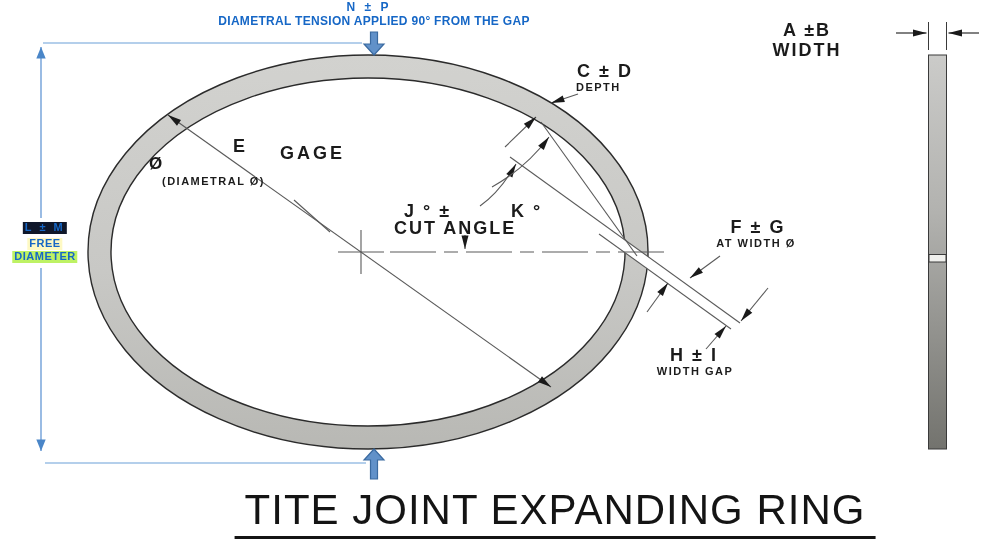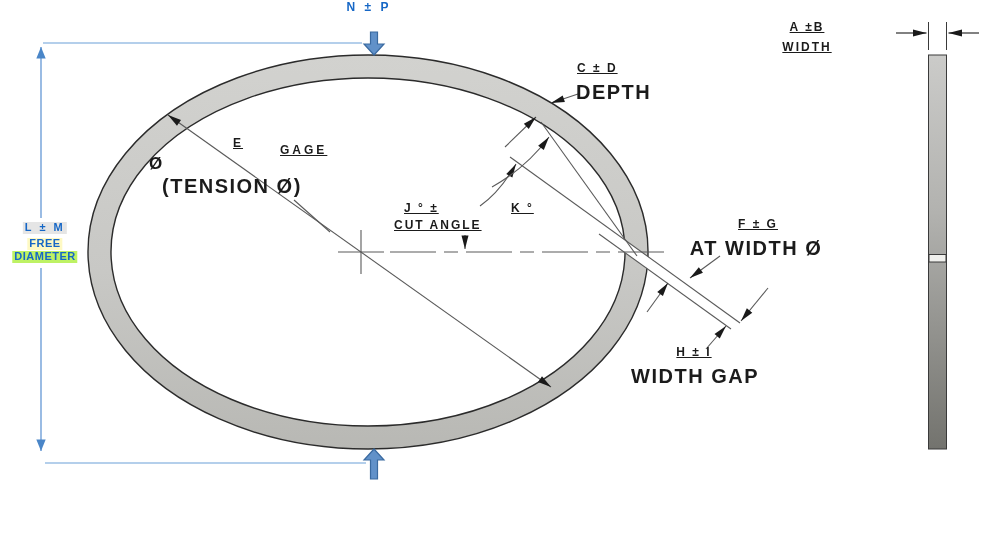--- a/index.html
+++ b/index.html
@@ -7,22 +7,22 @@
     position:relative;width:1001px;height:555px;background:#ffffff;overflow:hidden;
     font-family:"Liberation Sans",sans-serif;
   }
   #drawing{position:absolute;left:0;top:0;}
   .lbl{
     position:absolute;font-family:"Liberation Sans",sans-serif;font-weight:bold;
     color:#1b1b1b;white-space:nowrap;line-height:1.05;
   }
   .ctr{transform:translateX(-50%);}
   .blue{color:#1667c6;}
-  .sz16{font-size:12px;letter-spacing:2px;text-decoration:underline;}
-  .sz16n{font-size:20px;letter-spacing:1.5px;}
+  .sz16{font-size:18px;letter-spacing:2px;}
+  .sz16n{font-size:11px;letter-spacing:1.5px;}
   .sz17{font-size:17px;letter-spacing:1px;}
   .sz12{font-size:12px;letter-spacing:0.3px;}
   .sz12w{font-size:12px;letter-spacing:3px;}
   .sz11{font-size:11px;letter-spacing:0.5px;}
   .sz11w{font-size:11px;letter-spacing:2.5px;}
   #title{
     position:absolute;left:555px;top:486px;transform:translateX(-50%);
     font-size:42px;font-weight:normal;letter-spacing:1px;color:#141414;
     padding:0 10px 2px 10px;border-bottom:3px solid #141414;white-space:nowrap;
     font-family:"Liberation Sans",sans-serif;
@@ -110,39 +110,41 @@
 
       <line x1="928.5" y1="22" x2="928.5" y2="50" stroke="#3a3a3a" stroke-width="1"></line>
       <line x1="946.5" y1="22" x2="946.5" y2="50" stroke="#3a3a3a" stroke-width="1"></line>
 
       <line x1="896" y1="33" x2="926.5" y2="33" stroke="#1a1a1a" stroke-width="1.1" marker-end="url(#arrD)"></line>
       <line x1="979" y1="33" x2="948.5" y2="33" stroke="#1a1a1a" stroke-width="1.1" marker-end="url(#arrD)"></line>
     </g>
   </svg>
 
   <div class="lbl blue sz12w ctr" style="left:369px;top:1px;">N ± P</div>
+  <div class="lbl blue sz12 ctr" style="left:374px;top:15px;">DIAMETRAL TENSION APPLIED 90° FROM THE GAP</div>
 
   <div class="lbl sz16 ctr" style="left:807px;top:21px;">A ±B</div>
   <div class="lbl sz16 ctr" style="left:807px;top:41px;">WIDTH</div>
 
   <div class="lbl sz16" style="left:577px;top:62px;">C ± D</div>
   <div class="lbl sz16n" style="left:576px;top:82px;">DEPTH</div>
 
   <div class="lbl sz16" style="left:233px;top:137px;">E</div>
   <div class="lbl sz17" style="left:149px;top:155px;">Ø</div>
   <div class="lbl sz16" style="left:280px;top:144px;letter-spacing:3px;">GAGE</div>
-  <div class="lbl sz16n" style="left:162px;top:176px;">(TENSION Ø)</div>
+  <div class="lbl sz16n" style="left:162px;top:176px;">(DIAMETRAL Ø)</div>
 
   <div class="lbl sz16" style="left:404px;top:202px;">J ° ±</div>
   <div class="lbl sz16" style="left:511px;top:202px;">K °</div>
   <div class="lbl sz16" style="left:394px;top:219px;">CUT ANGLE</div>
 
   <div class="lbl sz16 ctr" style="left:758px;top:218px;">F ± G</div>
   <div class="lbl sz16n ctr" style="left:756px;top:238px;">AT WIDTH Ø</div>
 
   <div class="lbl sz16 ctr" style="left:694px;top:346px;">H ± I</div>
   <div class="lbl sz16n ctr" style="left:695px;top:366px;">WIDTH GAP</div>
 
-  <div class="lbl blue sz11w ctr" style="left:45px;top:222px;background:#e5e5e5;padding:0 2px;">L  ±  M</div>
+  <div class="lbl blue sz11w ctr" style="left:45px;top:222px;background:#0f172a;padding:0 2px;">L  ±  M</div>
   <div class="lbl blue sz11 ctr" style="left:45px;top:238px;background:#fef9c3;padding:0 2px;">FREE</div>
   <div class="lbl blue sz11 ctr" style="left:45px;top:251px;background:#bef264;padding:0 2px;">DIAMETER</div>
 
+  <div id="title">TITE JOINT EXPANDING RING</div>
 </div>
 
 </body></html>

